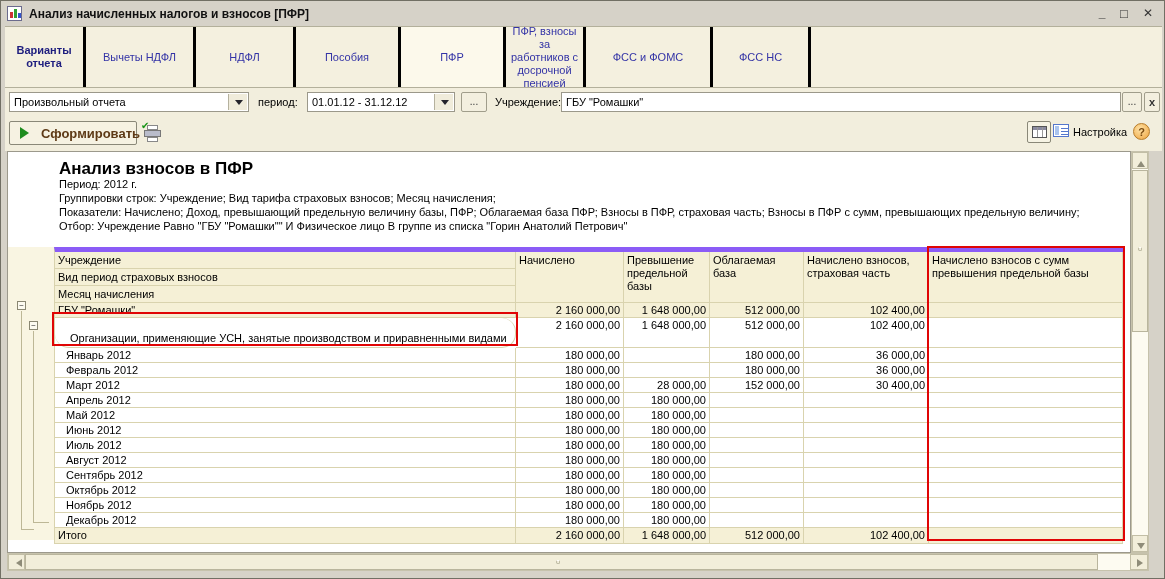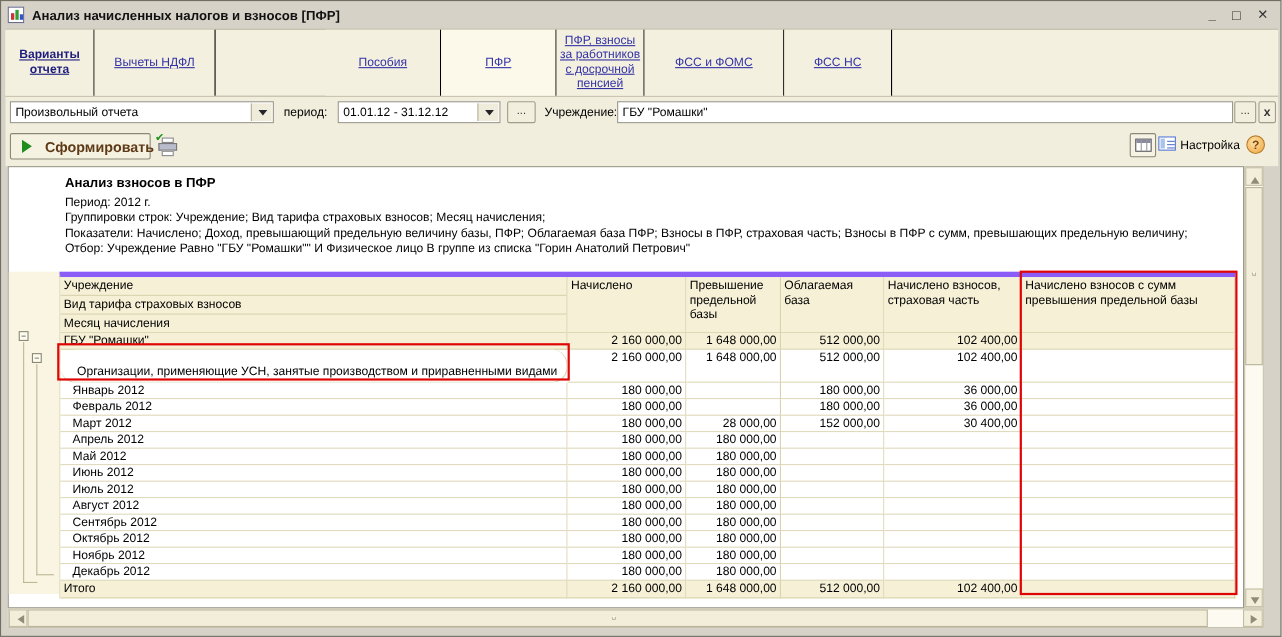--- a/index.html
+++ b/index.html
@@ -13,23 +13,23 @@
   .titlebar{left:4px;top:3px;width:1157px;height:20px;background:#d6d2c8;}
   .title-ico{left:2px;top:2px;width:15px;height:15px;background:#fff;border:1px solid #6b6b8d;}
   .title-ico i{position:absolute;bottom:2px;width:3px;}
   .title-txt{left:24px;top:3px;font-size:12px;font-weight:bold;color:#111;}
   .winbtn{top:2px;width:18px;height:16px;text-align:center;font-size:12px;color:#333;
           line-height:15px;font-weight:bold;cursor:default;}
 
   
   .tabstrip{left:4px;top:25px;width:1157px;height:62px;background:#f4f0df;
             border-top:1px solid #b3b09b;border-bottom:1px solid #b3b09b;}
-  .tab{top:0;height:60px;border-right:1px solid #000000;display:flex;align-items:center;
+  .tab{top:0;height:60px;border-right:3px solid #000000;display:flex;align-items:center;
        justify-content:center;text-align:center;color:#3333a6;font-size:11px;line-height:13px;
-       padding:0 3px;background:#f4f0df;text-decoration:underline;}
+       padding:0 3px;background:#f4f0df;}
   .tab.bold{font-weight:bold;color:#1d1d7e;}
   .tab.active{background:#fcf9eb;}
 
   
   .content-bg{left:4px;top:87px;width:1157px;height:63px;background:#f2eedd;}
   .lbl{font-size:11px;color:#000;}
   .input{background:#fff;border:1px solid #9b988a;height:20px;font-size:11px;}
   .input .txt{position:absolute;left:4px;top:3px;white-space:nowrap;}
   .dd-btn{position:absolute;right:1px;top:1px;width:19px;height:16px;background:#f0ecdb;
           border-left:1px solid #b5b19e;}
@@ -58,21 +58,21 @@
   .grid-ico:after{content:"";position:absolute;left:4px;top:0;width:1px;height:100%;background:#999;box-shadow:5px 0 0 #999;}
 
   
   .set-ico{width:16px;height:13px;background:#fff;border:1px solid #5577cc;}
   .set-ico:before{content:"";position:absolute;left:1px;top:1px;width:4px;height:9px;background:#aac4ee;}
   .set-ico:after{content:"";position:absolute;left:7px;top:3px;width:7px;height:1px;background:#5577cc;
                  box-shadow:0 3px 0 #5577cc,0 6px 0 #5577cc;}
 
   
   .panel{left:6px;top:150px;width:1124px;height:402px;background:#fff;border:1px solid #9c998c;}
-  .rep-title{left:51px;top:7px;font-size:12px;font-weight:bold;color:#000;}
+  .rep-title{left:51px;top:7px;font-size:17px;font-weight:bold;color:#000;}
   .rep-line{left:51px;font-size:11px;color:#000;white-space:nowrap;}
 
   .gutter{left:0;top:95px;width:46px;height:293px;background:#f9f5e2;}
   .expander{width:9px;height:9px;background:#fdfbf0;border:1px solid #8a8772;font-size:8px;line-height:7px;
             text-align:center;color:#333;cursor:pointer;}
   .tree-v{width:1px;background:#bdb796;}
   .tree-h{height:1px;background:#bdb796;}
 
   .tbl{left:46px;top:95px;width:1069px;border-left:1px solid #d9d3ae;border-top:5px solid #8b5cf6;background:#fff;}
   .thead{display:flex;}
@@ -121,20 +121,21 @@
     </div>
     <div class="abs title-txt">Анализ начисленных налогов и взносов [ПФР]</div>
     <div class="abs winbtn" style="left:1088px;">_</div>
     <div class="abs winbtn" style="left:1110px;font-size:13px;">□</div>
     <div class="abs winbtn" style="left:1134px;">✕</div>
   </div>
 
   <div class="abs tabstrip">
     <div class="abs tab bold" style="left:0;width:81px;">Варианты отчета</div>
     <div class="abs tab" style="left:81px;width:110px;">Вычеты НДФЛ</div>
+    <div class="abs tab" style="left:191px;width:100px;">НДФЛ</div>
     <div class="abs tab" style="left:291px;width:105px;">Пособия</div>
     <div class="abs tab active" style="left:396px;width:105px;">ПФР</div>
     <div class="abs tab" style="left:501px;width:80px;">ПФР, взносы за работников с досрочной пенсией</div>
     <div class="abs tab" style="left:581px;width:127px;">ФСС  и ФОМС</div>
     <div class="abs tab" style="left:708px;width:98px;">ФСС НС</div>
   </div>
 
   <div class="abs content-bg"></div>
 
   <div class="abs input" style="left:8px;top:91px;width:240px;">
@@ -185,21 +186,21 @@
     <div class="abs expander" style="left:21px;top:169px;">−</div>
     <div class="abs tree-v" style="left:13px;top:159px;height:219px;"></div>
     <div class="abs tree-h" style="left:13px;top:377px;width:13px;"></div>
     <div class="abs tree-v" style="left:25px;top:179px;height:192px;"></div>
     <div class="abs tree-h" style="left:25px;top:370px;width:16px;"></div>
 
     <div class="abs tbl">
       <div class="thead">
         <div class="th hcol1">
           <div class="hline">Учреждение</div>
-          <div class="hline">Вид тарифа страховых взносов</div>
+          <div class="hline">Вид период страховых взносов</div>
           <div class="hline">Месяц начисления</div>
         </div>
         <div class="th c1">Начислено</div>
         <div class="th c2">Превышение предельной базы</div>
         <div class="th c3">Облагаемая база</div>
         <div class="th c4">Начислено взносов, страховая часть</div>
         <div class="th c5">Начислено взносов с сумм превышения предельной базы</div>
       </div>
 
       <div class="tr group">

